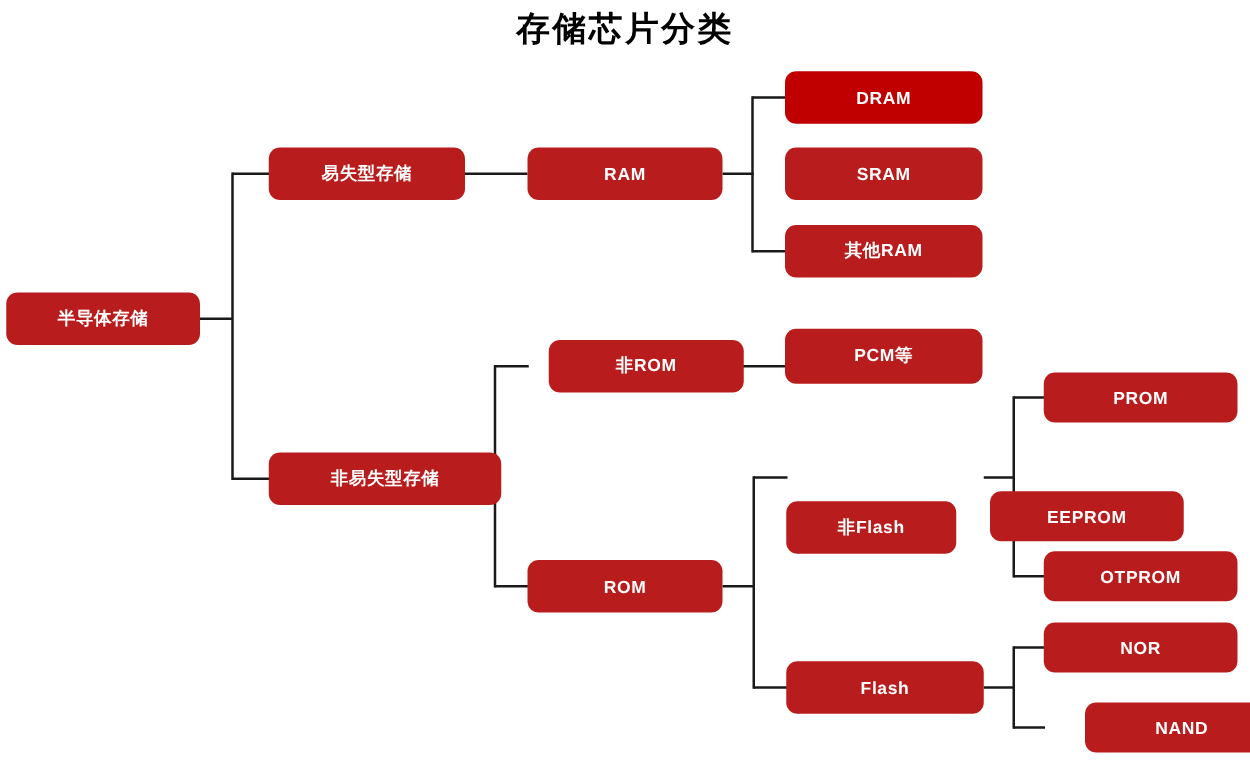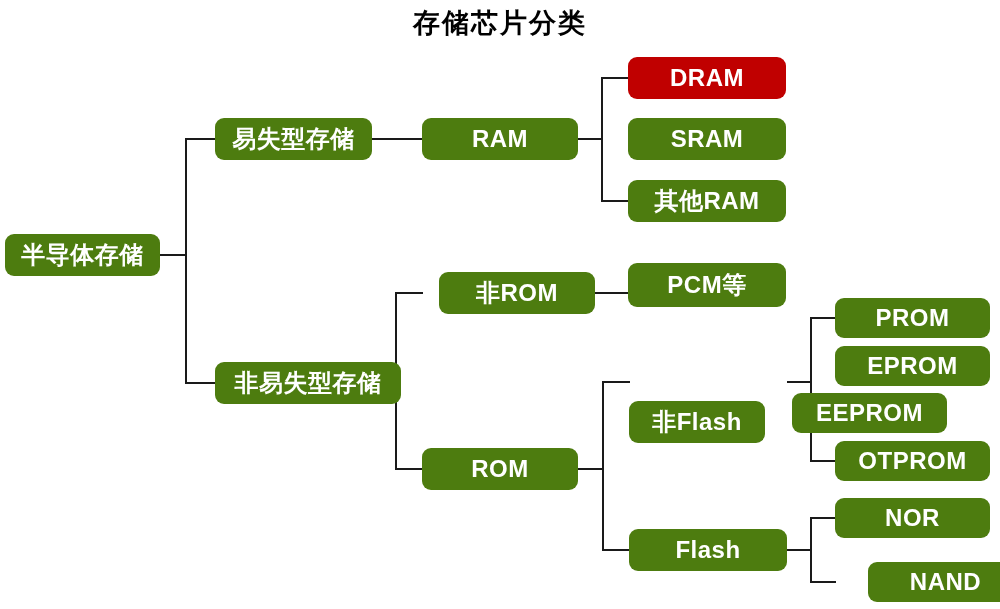--- a/index.html
+++ b/index.html
@@ -23,26 +23,26 @@
     letter-spacing: 2px;
   }
   .node {
     position: absolute;
     display: flex;
     align-items: center;
     justify-content: center;
     border-radius: 9px;
     color: #ffffff;
     font-weight: bold;
-    font-size: 24px;
+    font-size: 14px;
     letter-spacing: 0.5px;
     box-sizing: border-box;
     white-space: nowrap;
   }
-  .node.blue { background: #4d7c0f; }
+  .node.blue { background: #b91c1c; }
   .node.red  { background: #c00000; }
   .seg { position: absolute; background: #1a1a1a; }
   .seg.h { height: 2px; }
   .seg.v { width: 2px; }
 </style>
 </head>
 <body>
 
 <div id="canvas">
   <div class="diagram-title">存储芯片分类</div>
@@ -79,18 +79,17 @@
     <div class="node blue" style="left: 422px; top: 118px; width: 156px; height: 42px;">RAM</div>
     <div class="node red" style="left: 628px; top: 57px; width: 158px; height: 42px;">DRAM</div>
     <div class="node blue" style="left: 628px; top: 118px; width: 158px; height: 42px;">SRAM</div>
     <div class="node blue" style="left: 628px; top: 180px; width: 158px; height: 42px;">其他RAM</div>
     <div class="node blue" style="left: 439px; top: 272px; width: 156px; height: 42px;">非ROM</div>
     <div class="node blue" style="left: 628px; top: 263px; width: 158px; height: 44px;">PCM等</div>
     <div class="node blue" style="left: 422px; top: 448px; width: 156px; height: 42px;">ROM</div>
     <div class="node blue" style="left: 629px; top: 361px; width: 136px; height: 42px; margin-top: 40px;">非Flash</div>
     <div class="node blue" style="left: 629px; top: 529px; width: 158px; height: 42px;">Flash</div>
     <div class="node blue" style="left: 835px; top: 298px; width: 155px; height: 40px;">PROM</div>
-    <div class="node blue" style="left: 835px; top: 346px; width: 155px; height: 40px;">EPROM</div>
     <div class="node blue" style="left: 792px; top: 393px; width: 155px; height: 40px;">EEPROM</div>
     <div class="node blue" style="left: 835px; top: 441px; width: 155px; height: 40px;">OTPROM</div>
     <div class="node blue" style="left: 835px; top: 498px; width: 155px; height: 40px;">NOR</div>
     <div class="node blue" style="left: 835px; top: 562px; width: 155px; height: 40px; margin-left: 33px;">NAND</div>
   </div>
 
 </body></html>

